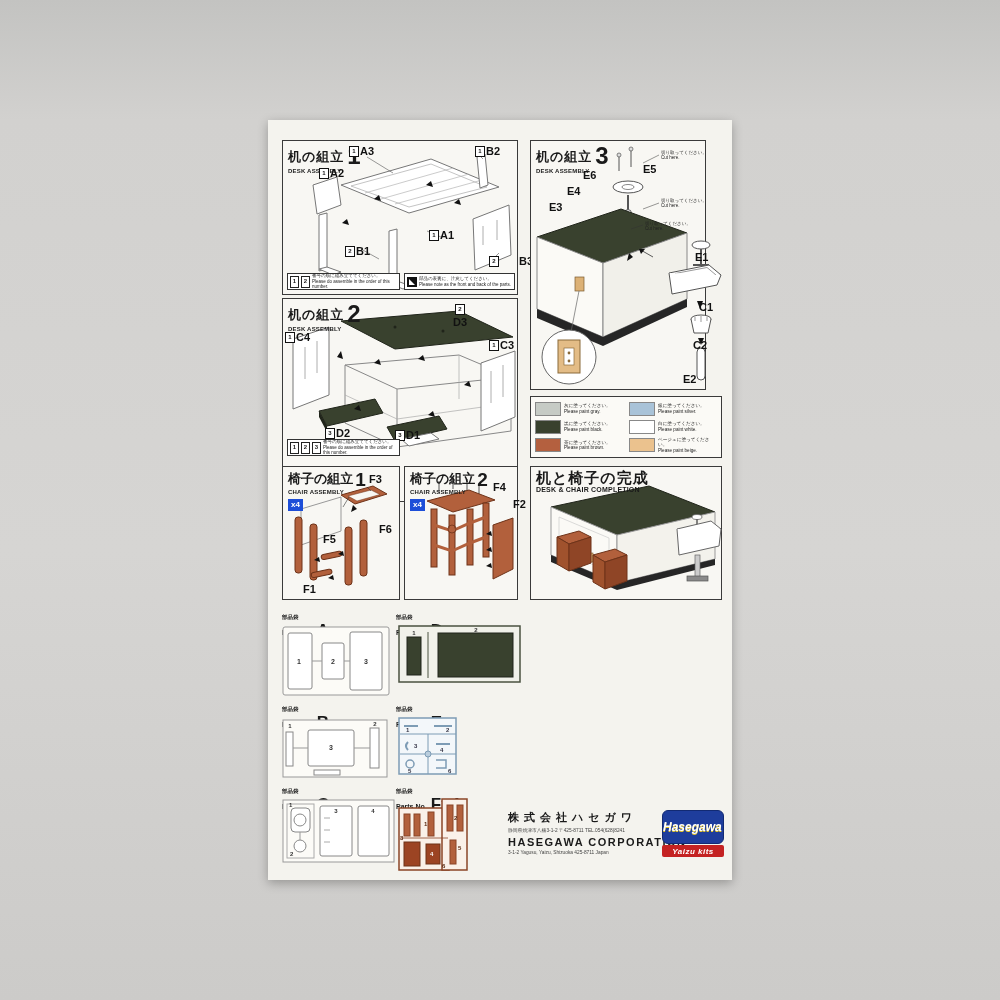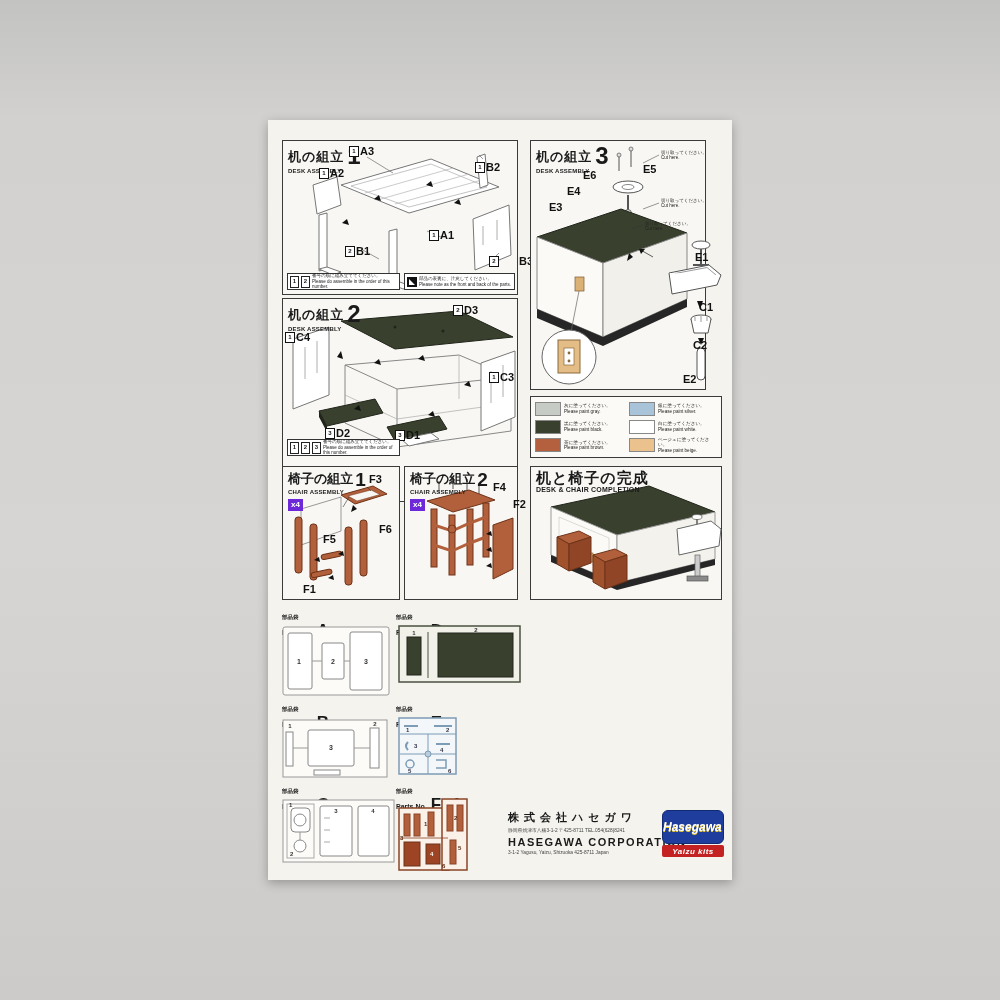--- a/index.html
+++ b/index.html
@@ -18,21 +18,21 @@
   .ten{font-size:6px;font-weight:bold;letter-spacing:.2px;white-space:nowrap;}
   .plabel{position:absolute;font-weight:bold;font-size:11px;color:#111;white-space:nowrap;display:flex;align-items:center;gap:1px;}
   .pbox{display:inline-block;width:8px;height:9px;border:1px solid #111;background:#fff;
     font-size:6px;line-height:9px;text-align:center;font-weight:bold;}
   .notebox{position:absolute;border:1px solid #333;background:#fff;display:flex;align-items:center;gap:2px;padding:1px 2px;box-sizing:border-box;}
   .nbx{flex:none;width:7px;height:10px;border:1.5px solid #222;font-size:6px;line-height:9px;text-align:center;font-weight:bold;background:#fff;}
   .flipicon{flex:none;width:10px;height:10px;background:#111;position:relative;}
   .flipicon:after{content:"";position:absolute;left:2px;top:2px;border-left:6px solid #fff;border-top:6px solid transparent;}
   .ntext{font-size:4.5px;color:#222;line-height:1.2;}
   .cutnote{position:absolute;font-size:4.5px;color:#222;line-height:1.2;white-space:nowrap;}
-  .x4badge{position:absolute;background:#6d28d9;color:#fff;font-weight:bold;font-size:8px;line-height:1;padding:2px 3px;}
+  .x4badge{position:absolute;background:#1d4ed8;color:#fff;font-weight:bold;font-size:8px;line-height:1;padding:2px 3px;}
   
   .legend{position:absolute;border:1.5px solid #3a3a3a;background:#fbfaf6;box-sizing:border-box;
     display:grid;grid-template-columns:1fr 1fr;grid-auto-rows:1fr;padding:3px 4px;gap:1px 6px;}
   .litem{display:flex;align-items:center;gap:3px;}
   .lsw{flex:none;width:24px;height:12px;border:.5px solid #888;}
   .ltxt{font-size:4.6px;line-height:1.25;color:#222;}
   
   .baglabel{position:absolute;display:flex;align-items:flex-end;gap:4px;line-height:1;}
   .bagcol .bkanji{font-size:5.5px;font-weight:bold;}
   .bagcol .bno{font-size:7px;font-weight:bold;}
@@ -89,21 +89,21 @@
       <div class="ten">DESK ASSEMBLY</div>
     </div>
     <div class="plabel" style="left:36px;top:26px;">
           <span class="pbox">1</span>
           <span>A2</span>
         </div>
     <div class="plabel" style="left:66px;top:4px;">
           <span class="pbox">1</span>
           <span>A3</span>
         </div>
-    <div class="plabel" style="left:192px;top:20px;">
+    <div class="plabel" style="left:192px;top:4px;">
           <span class="pbox">1</span>
           <span>B2</span>
         </div>
     <div class="plabel" style="left:62px;top:104px;">
           <span class="pbox">2</span>
           <span>B1</span>
         </div>
     <div class="plabel" style="left:146px;top:88px;">
           <span class="pbox">1</span>
           <span>A1</span>
@@ -155,25 +155,25 @@
       <polygon points="150,112 145,116 152,118" fill="#111"></polygon>
     </svg>
     <div class="ptitle">
       <span class="tjp">机の組立</span><span class="step">2</span>
       <div class="ten">DESK ASSEMBLY</div>
     </div>
     <div class="plabel" style="left:2px;top:32px;">
           <span class="pbox">1</span>
           <span>C4</span>
         </div>
-    <div class="plabel" style="left:170px;top:5px;">
+    <div class="plabel" style="left:170px;top:5px;flex-direction:column;">
           <span class="pbox">2</span>
           <span>D3</span>
         </div>
-    <div class="plabel" style="left:206px;top:40px;margin-top:32px;">
+    <div class="plabel" style="left:206px;top:40px;">
           <span class="pbox">1</span>
           <span>C3</span>
         </div>
     <div class="plabel" style="left:42px;top:128px;">
           <span class="pbox">3</span>
           <span>D2</span>
         </div>
     <div class="plabel" style="left:112px;top:130px;">
           <span class="pbox">3</span>
           <span>D1</span>

